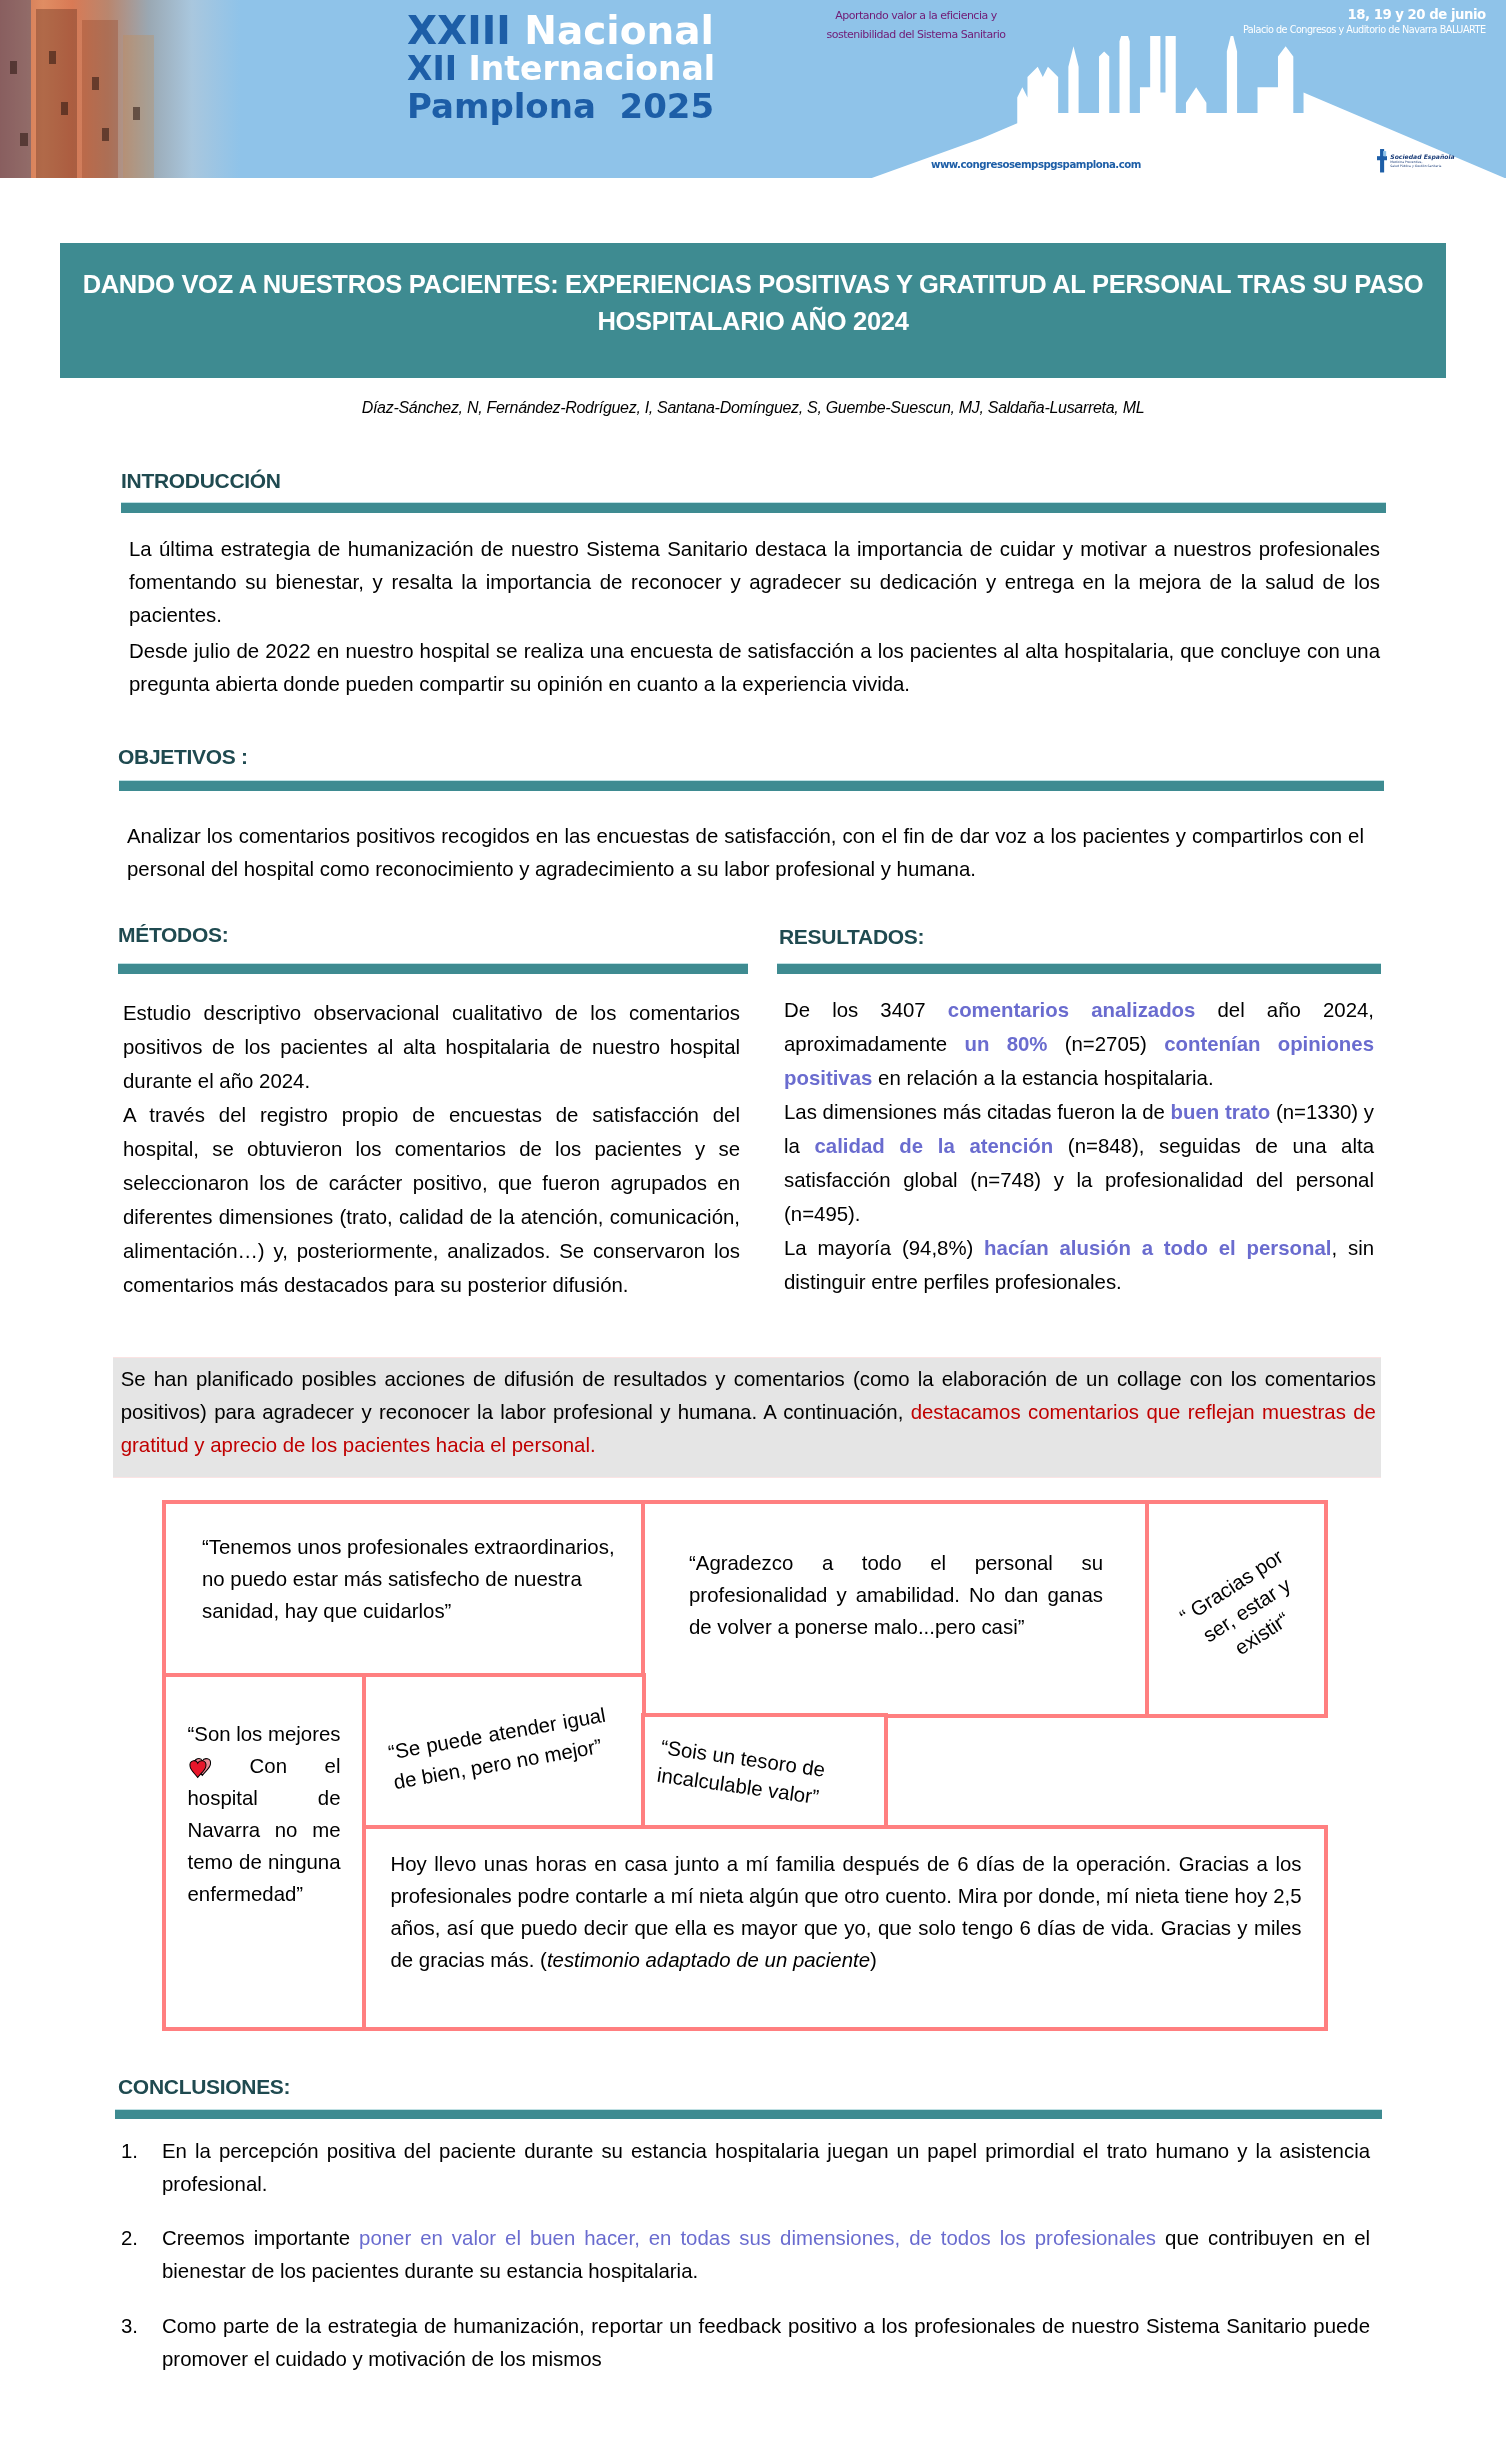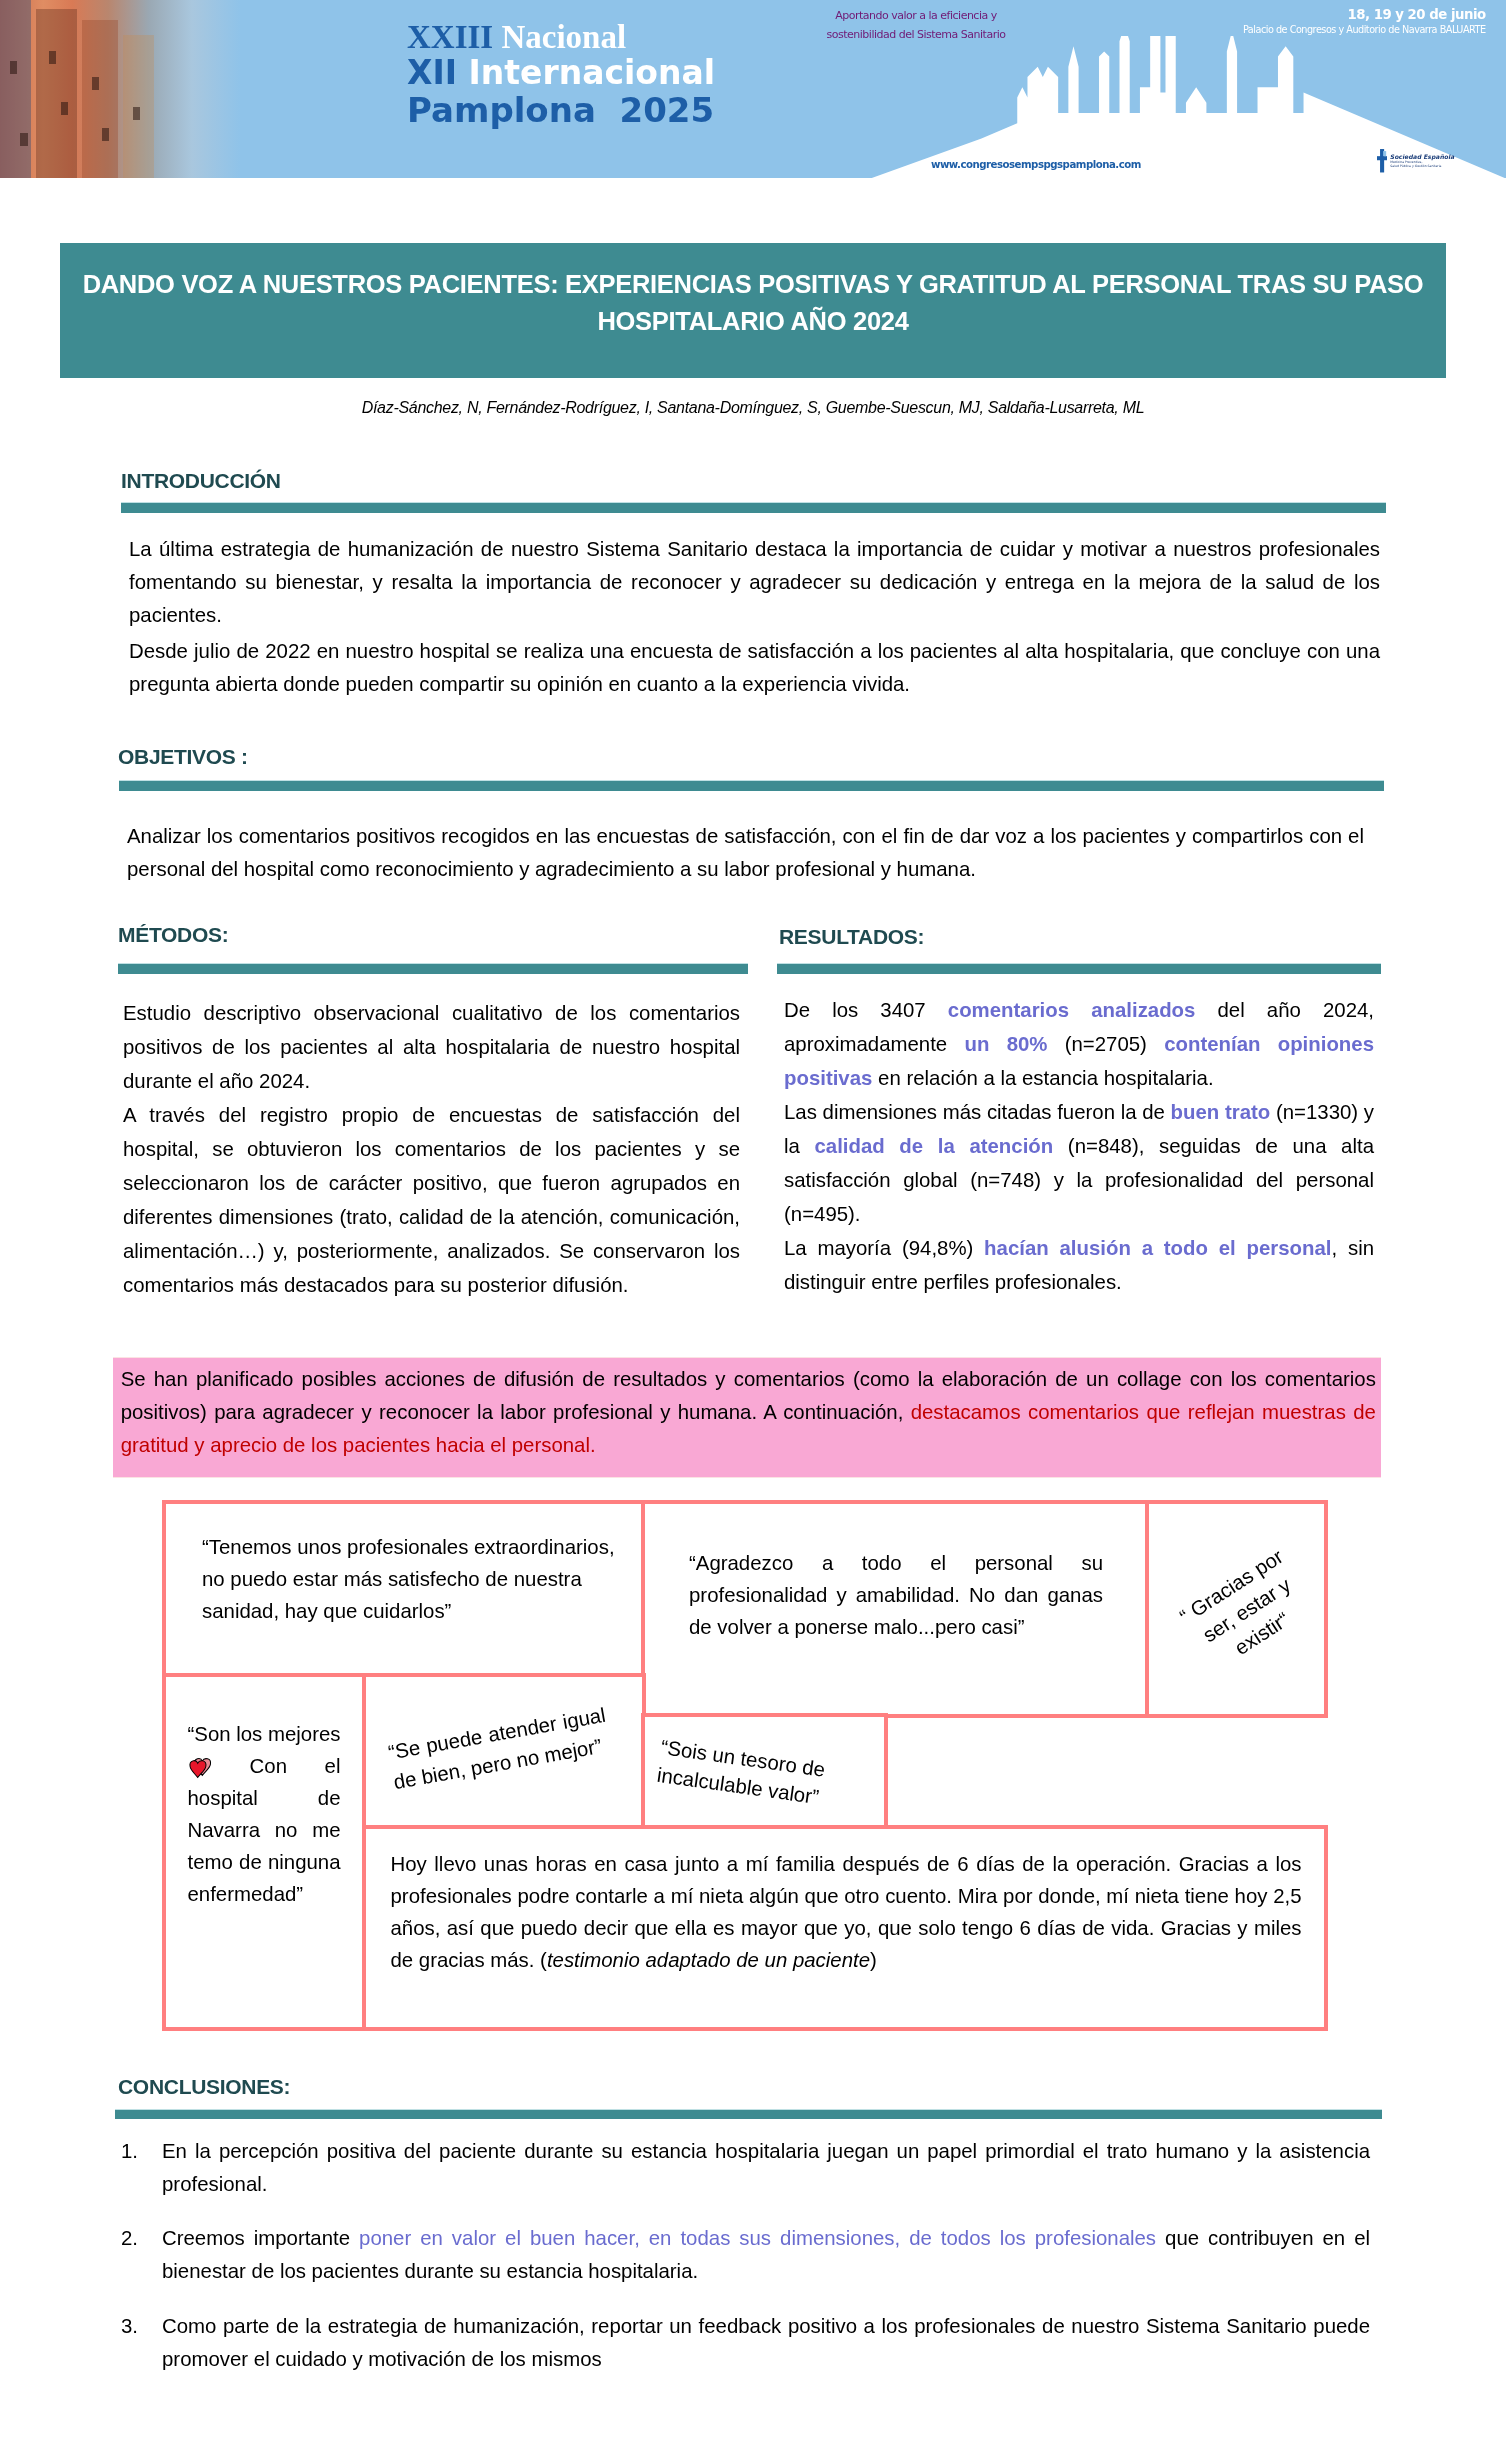--- a/index.html
+++ b/index.html
@@ -8,21 +8,21 @@
   .abs { position:absolute; }
 
   
   #banner { left:0; top:0; width:1506px; height:178px; background:#8fc3e9; overflow:hidden; }
   #banner .city-photo { position:absolute; left:0; top:0; width:240px; height:178px;
      background:linear-gradient(90deg,#c86b4c 0%,#e08d63 18%,#d97a55 30%,#b9866e 45%,#9aa8b3 62%,#a9c7de 80%,#8fc3e9 100%); }
   #banner .city-photo .bld { position:absolute; bottom:0; background:rgba(90,40,25,0.35); }
   #banner .city-photo .win { position:absolute; width:7.2px; height:13.3px; background:rgba(40,20,15,0.55); }
   #banner .title-stack { position:absolute; left:407px; top:9.2px; font-family:"DejaVu Sans", sans-serif; font-weight:bold; line-height:1; }
   #banner .title-stack div { white-space:nowrap; }
-  .bn-l1 { font-size:33px; margin-top:12px;font-family:Liberation Serif, serif; }
+  .bn-l1 { font-size:39px; margin-top:2px; }
   .bn-l2 { font-size:55px; color:#ffffff; margin-top:1px; letter-spacing:-1px; }
   .bn-l3 { font-size:33px; margin-top:2px; }
   .bn-l4 { font-size:34px; color:#1d5ea7; margin-top:4.1px; }
   .dk { color:#1d5ea7; } .wt { color:#ffffff; }
   #banner .tagline { position:absolute; left:783px; top:7.2px; width:266px; text-align:center; font-family:"DejaVu Sans", sans-serif;
      color:#701a75; font-size:11px; line-height:18.4px; letter-spacing:-0.5px; }
   #banner .dates { position:absolute; right:20.4px; top:7.2px; text-align:right; font-family:"DejaVu Sans", sans-serif; color:#ffffff; font-weight:bold; }
   #banner .dates .d1 { font-size:13.3px; letter-spacing:-0.5px; }
   #banner .dates .d2 { font-size:9.7px; font-weight:normal; letter-spacing:-0.5px; margin-top:2px; }
   #banner .skyline { position:absolute; left:869px; top:36px; width:638px; height:143px; }
@@ -40,21 +40,21 @@
 
   
   .sec-h { position:absolute; font-family:"Liberation Sans", sans-serif; font-weight:bold; color:#1f4a50; font-size:21px; letter-spacing:-0.3px; }
   .sec-bar { position:absolute; height:10.2px; background:#3e8b91; border-top:1px solid #bfe0e3; }
   .para { position:absolute; font-family:"Liberation Sans", sans-serif; font-size:20.4px; line-height:33px; text-align:justify; color:#000; }
   .para p { margin:0; }
   .hl { color:#6a6ccf; font-weight:bold; }
   .red { color:#c00000; }
 
   
-  #pink-panel { left:113px; top:1357px; width:1268px; height:119px; background:#f9a8d4; border-top:1.5px solid #fbe3e3; border-bottom:1.5px solid #fbe3e3; }
+  #pink-panel { left:113px; top:1357px; width:1268px; height:119px; background:#e5e5e5; border-top:1.5px solid #fbe3e3; border-bottom:1.5px solid #fbe3e3; }
   #pink-panel .para { position:static; padding:5.1px 5.1px 0 7.7px; }
 
   
   #collage { left:162px; top:1500px; width:1166px; height:675px; }
   .qbox { position:absolute; box-sizing:border-box; border:4.6px solid #ff7f80; background:#fff; overflow:hidden; }
   .qtext { position:absolute; font-family:"Liberation Sans", sans-serif; font-size:20.4px; line-height:32px; color:#000; }
   .justify { text-align:justify; }
   .rot { transform-origin:left top; }
   .heart-icon { display:inline-block; width:24.5px; height:24.5px; vertical-align:middle; }
 

